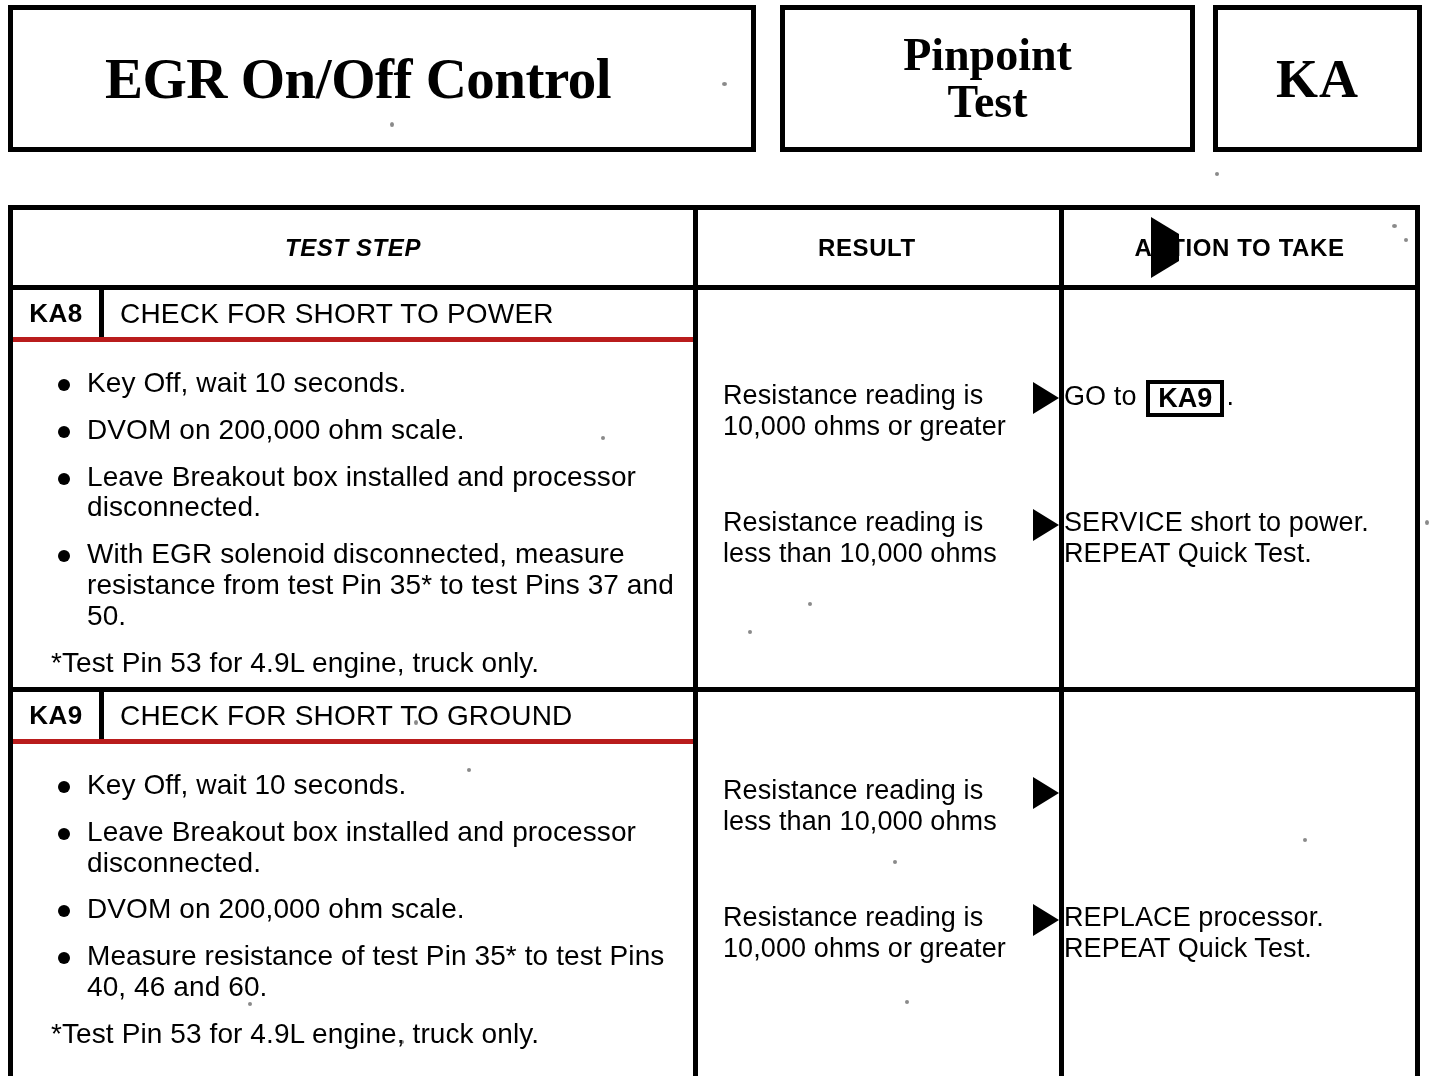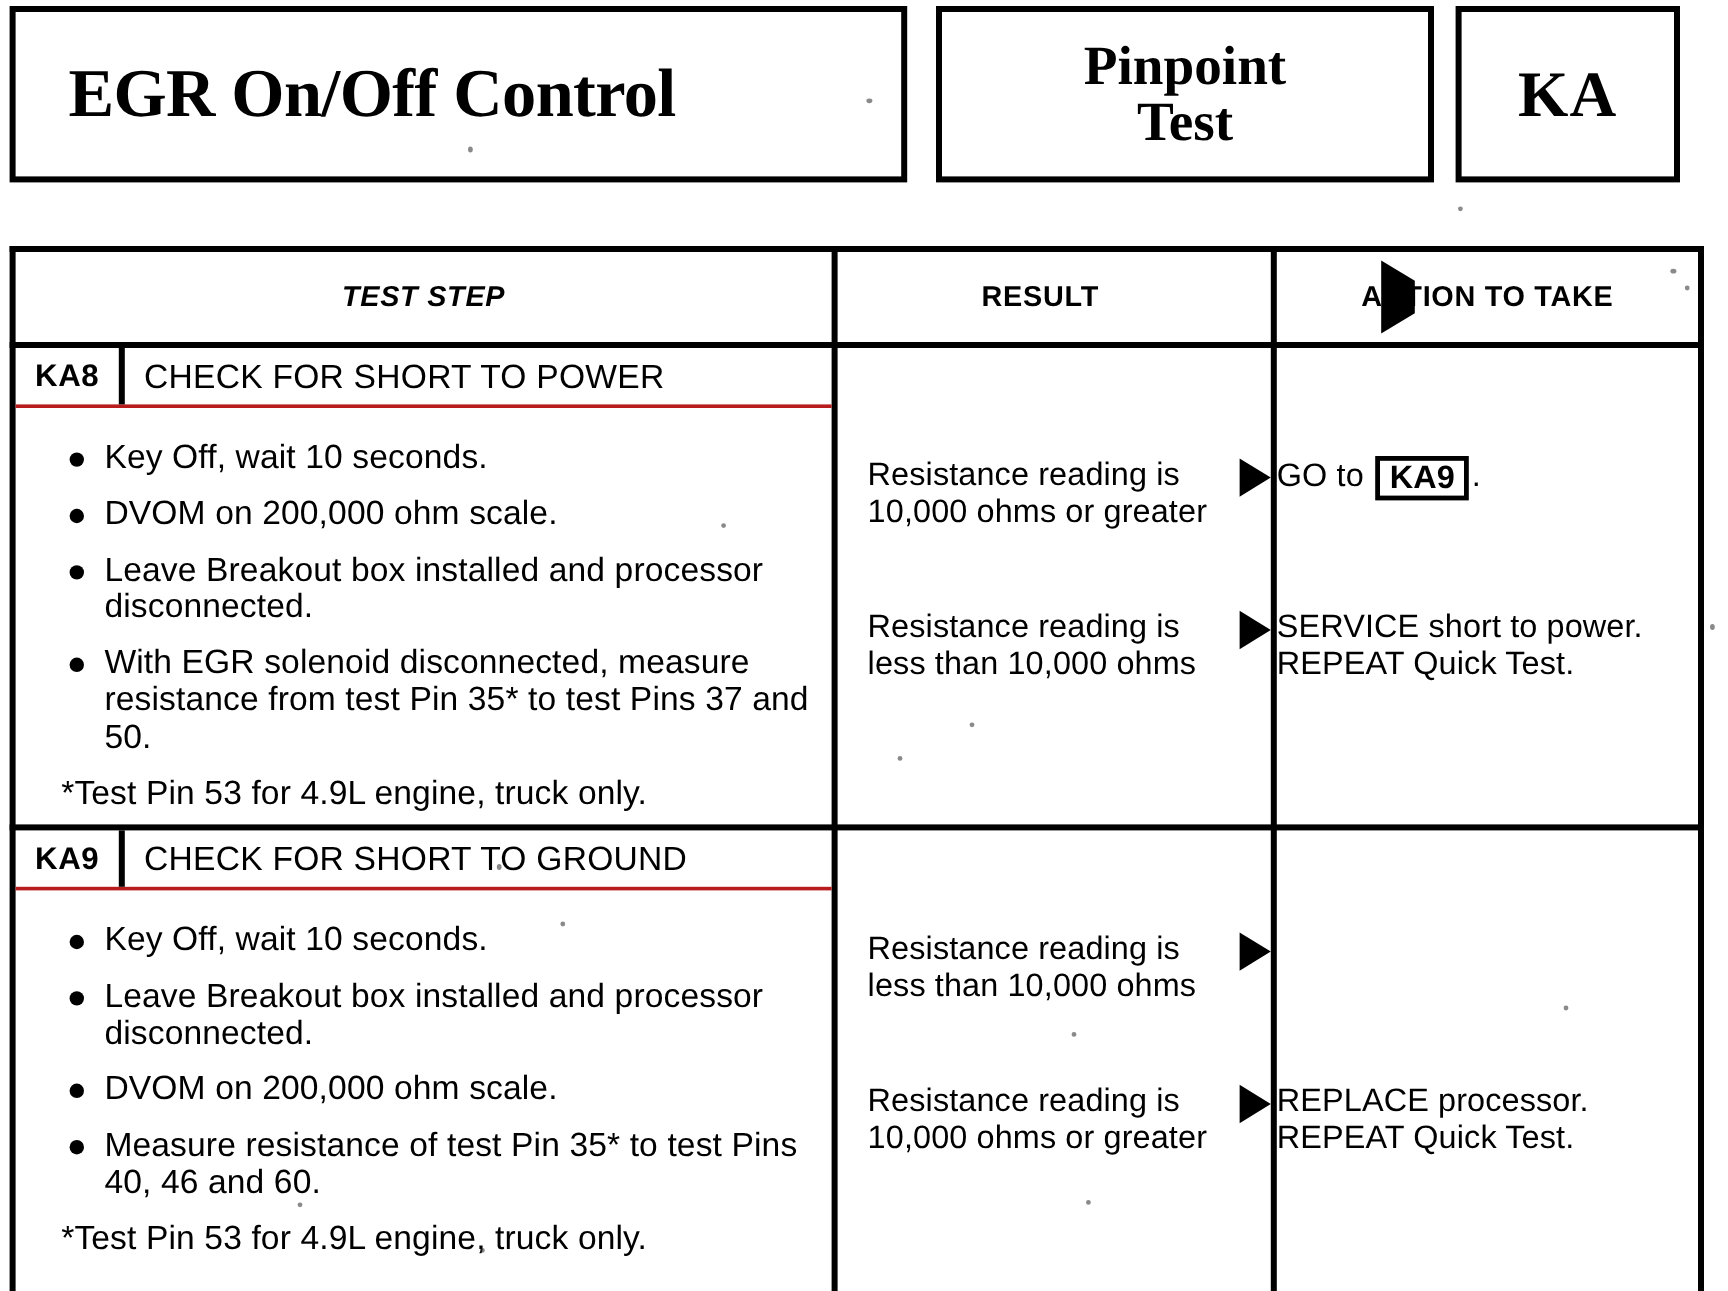--- a/index.html
+++ b/index.html
@@ -33,33 +33,34 @@
     justify-content: flex-start;
   }
   #hdr-title-text {
     font-family: "Liberation Serif", serif;
     font-weight: bold;
     font-size: 57px;
     letter-spacing: -0.5px;
     padding-left: 44px;
     line-height: 1;
     white-space: nowrap;
+    margin-left: 48px;
   }
   #hdr-pinpoint-box {
     left: 780px; top: 5px; width: 415px; height: 147px;
   }
   #hdr-pinpoint-text {
     font-family: "Liberation Serif", serif;
     font-weight: bold;
     font-size: 46px;
     line-height: 1.02;
     letter-spacing: 0px;
   }
   #hdr-code-box {
-    left: 1213px; top: 5px; width: 187px; height: 147px;
+    left: 1213px; top: 5px; width: 209px; height: 147px;
   }
   #hdr-code-text {
     font-family: "Liberation Serif", serif;
     font-weight: bold;
     font-size: 54px;
     letter-spacing: 1px;
   }
 
   
   #test-table {
@@ -138,21 +139,21 @@
     position: absolute;
     left: 0;
     width: 680px;
   }
   #section-ka8 { top: 80px; }
   #section-ka9 { top: 482px; }
 
   .step-head {
     position: relative;
     height: 47px;
-    border-bottom: 3px solid #b91c1c;
+    border-bottom: 5px solid #b91c1c;
     display: flex;
     align-items: stretch;
   }
   .step-code {
     width: 86px;
     border-right: 5px solid #000;
     display: flex;
     align-items: center;
     justify-content: center;
     font-size: 26px;

